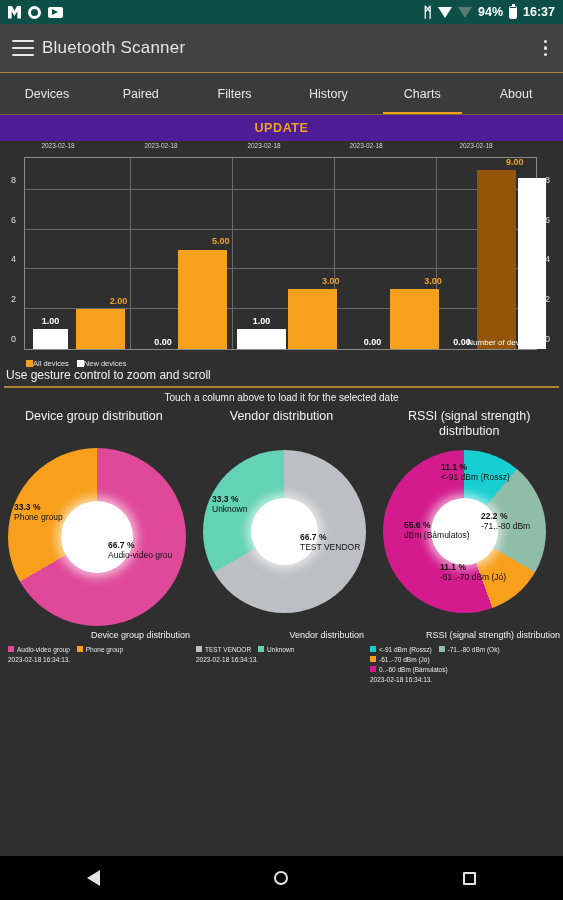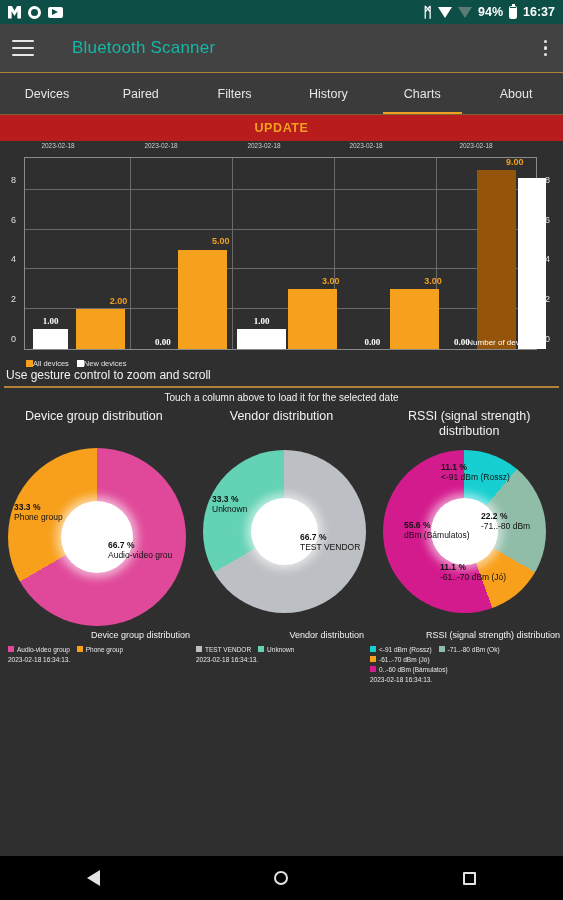--- a/index.html
+++ b/index.html
@@ -28,54 +28,54 @@
   .glyph-bt { font-size: 14px; line-height: 1; font-weight: bold; }
   .glyph-wifi { width: 0; height: 0; border-left: 7px solid transparent; border-right: 7px solid transparent; border-top: 11px solid #ffffff; }
   .glyph-sig { width: 0; height: 0; border-left: 7px solid transparent; border-right: 7px solid transparent; border-top: 11px solid #5b7b76; }
   .glyph-batt { width: 8px; height: 13px; border: 1.6px solid #ffffff; border-radius: 1.5px; position: relative; background: linear-gradient(to top, #ffffff 94%, transparent 94%); }
   .glyph-batt::before { content: ""; position: absolute; top: -3px; left: 2px; width: 3px; height: 2px; background: #ffffff; }
 
   
   .appbar { height: 48px; background: #424242; display: flex; align-items: center; padding: 0 12px; }
   .hamburger { width: 22px; height: 16px; display: flex; flex-direction: column; justify-content: space-between; cursor: pointer; }
   .hamburger i { display: block; height: 2px; background: #e8e8e8; border-radius: 1px; }
-  .apptitle { color: #14b8a6; font-size: 17px; margin-left: 38px; letter-spacing: .2px; }
+  .apptitle { color: #e5e5e5; font-size: 17px; margin-left: 8px; letter-spacing: .2px; }
   .kebab { margin-left: auto; display: flex; flex-direction: column; gap: 3px; cursor: pointer; padding: 4px; }
   .kebab i { width: 3.5px; height: 3.5px; border-radius: 50%; background: #e8e8e8; display: block; }
 
   
   .tabs { height: 42px; background: #3b3b3b; display: flex; align-items: stretch;
           border-top: 1px solid #b2823a; }
   .tab { flex: 1; display: flex; align-items: center; justify-content: center;
          color: #e6e6e6; font-size: 12.5px; position: relative; cursor: pointer; }
   .tab.active::after { content: ""; position: absolute; left: 8%; right: 8%; bottom: 0; height: 2.5px; background: #f0a020; }
   .tabs-underline { height: 1px; background: #7d6233; }
 
   
-  .update-row { height: 26px; display: flex; align-items: center; justify-content: center; background: #b91c1c; }
+  .update-row { height: 26px; display: flex; align-items: center; justify-content: center; background: #4c1d95; }
   .update-btn { color: #f0a020; font-size: 12.5px; font-weight: bold; letter-spacing: .6px; cursor: pointer; }
 
   
   .chartbox { position: relative; margin: 0 6px; height: 245px; background: #2f2f2f; }
   .dates { position: relative; height: 14px; }
   .dates span { position: absolute; top: 1px; color: #cfcfcf; font-size: 6.5px; transform: translateX(-50%); white-space: nowrap; }
   .plot { position: absolute; left: 18px; right: 20px; top: 16px; bottom: 36px;
           border: 1px solid #8a8a8a; }
   .gridv { position: absolute; top: 0; bottom: 0; width: 1px; background: #6a6a6a; }
   .gridh { position: absolute; left: 0; right: 0; height: 1px; background: #6a6a6a; }
   .ytick { position: absolute; color: #e0e0e0; font-size: 9px; transform: translateY(-50%); }
   .ytick.left { left: -14px; }
   .ytick.right { right: -14px; }
   .bar { position: absolute; bottom: 0; }
   .bar.all { background: #f5a11e; }
   .bar.new { background: #ffffff; }
   .bar.sel { background: #94550a; }
   .barlabel { position: absolute; font-size: 9px; transform: translateX(-50%); white-space: nowrap; font-weight: bold; }
   .barlabel.orange { color: #f0a020; padding-left: 36px; }
-  .barlabel.white { color: #ffffff; font-family: Liberation Serif, serif; }
+  .barlabel.white { color: #ffffff; }
   .axislabel { position: absolute; color: #ffffff; font-size: 8px; white-space: nowrap; }
   .legend-bar { position: absolute; left: 20px; bottom: 18px; display: flex; gap: 8px; align-items: center; }
   .legend-bar .li { display: flex; align-items: center; gap: 0; color: #e0e0e0; font-size: 7.5px; }
   .sw { width: 7px; height: 7px; display: inline-block; }
   .hint1 { position: absolute; left: 0; right: 0; bottom: 4px; text-align: left; color: #f2f2f2; font-size: 12px; }
 
   .divider { height: 1.5px; background: #b2823a; margin: 0 4px; }
   .hint2 { text-align: center; color: #f2f2f2; font-size: 10px; padding: 4px 0 6px; }
 
   

